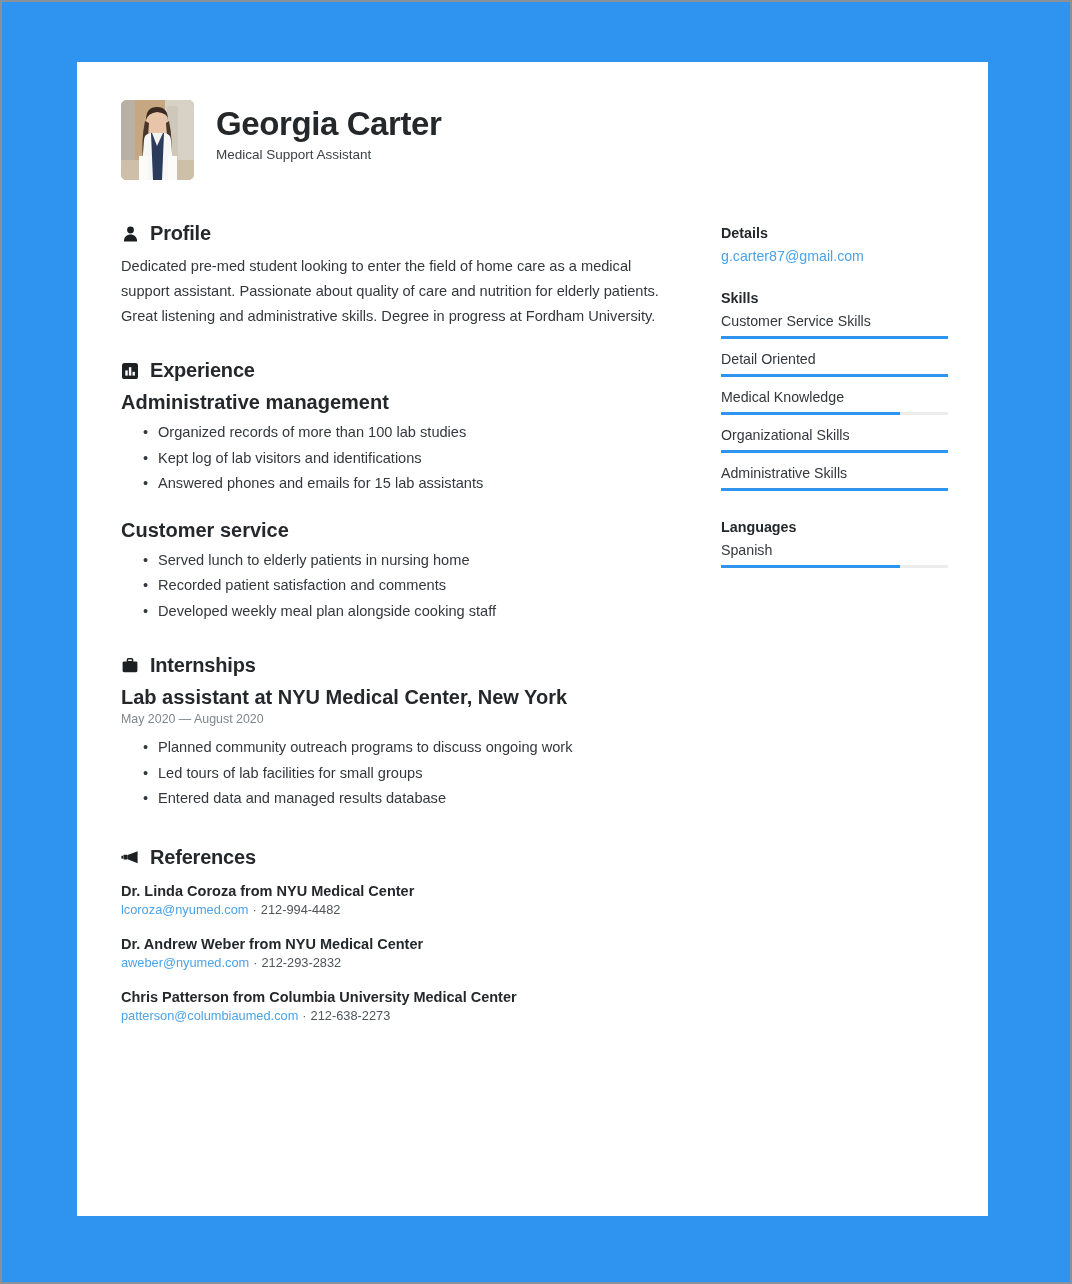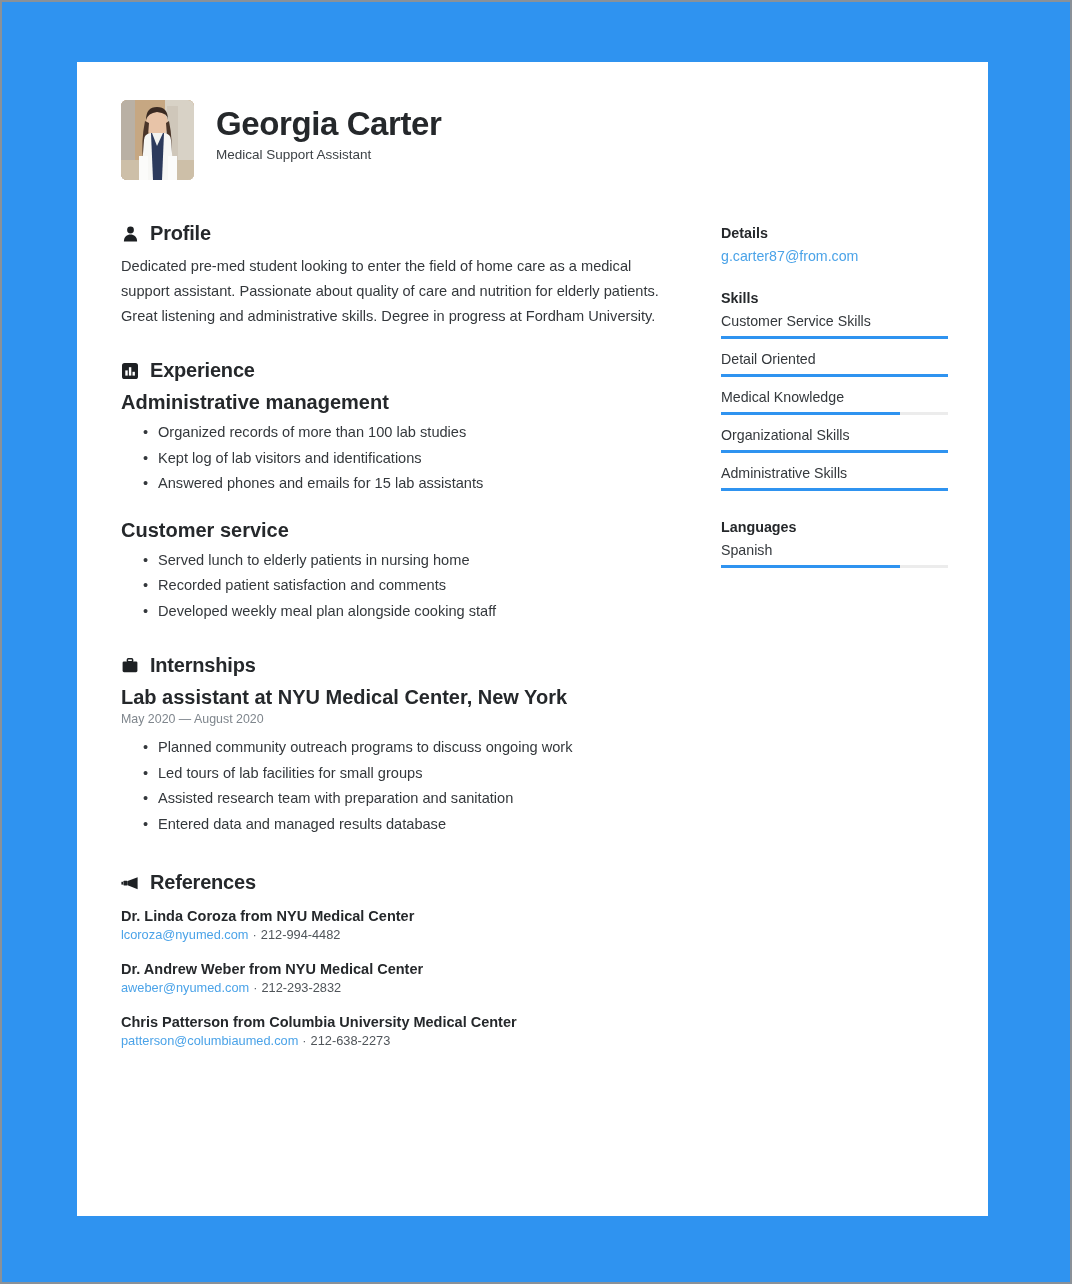--- a/index.html
+++ b/index.html
@@ -275,21 +275,20 @@
               </svg>
             </span>
             <span class="sec-title">Internships</span>
           </div>
           <div class="entry">
             <div class="entry-title" style="margin-bottom:3px;">Lab assistant at NYU Medical Center, New York</div>
             <div class="entry-date">May 2020 — August 2020</div>
             <ul class="bullets" style="margin-top:9px;">
               <li>Planned community outreach programs to discuss ongoing work</li>
               <li>Led tours of lab facilities for small groups</li>
-              <li>Assisted research team with preparation and sanitation</li>
               <li>Entered data and managed results database</li>
             </ul>
           </div>
         </div>
 
         <div class="section">
           <div class="sec-head" style="margin-bottom:14px;">
             <span class="sec-icon">
               <svg width="18" height="14" viewBox="0 0 18 14" aria-hidden="true">
                 <path d="M16.6 1.2 L6.6 5.1 L6.6 9.3 L16.6 13.2 Z" fill="#1d2023"></path>
@@ -321,21 +320,21 @@
             </div>
           </div>
         </div>
 
       </div>
 
       <div class="col-side">
 
         <div class="side-block">
           <div class="side-head">Details</div>
-          <div class="side-email">g.carter87@from.com</div>
+          <div class="side-email">g.carter87@gmail.com</div>
         </div>
 
         <div class="side-block" style="margin-bottom:28px;">
           <div class="side-head">Skills</div>
 
           <div class="skill">
             <div class="skill-label">Customer Service Skills</div>
             <div class="bar-track">
               <div class="bar-fill" style="width: 100%;"></div>
             </div>

